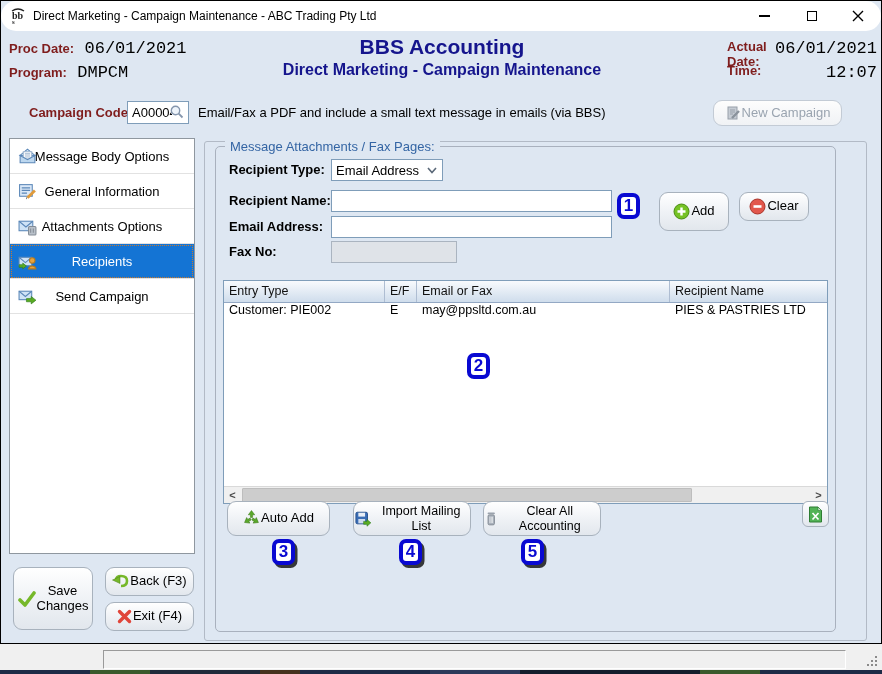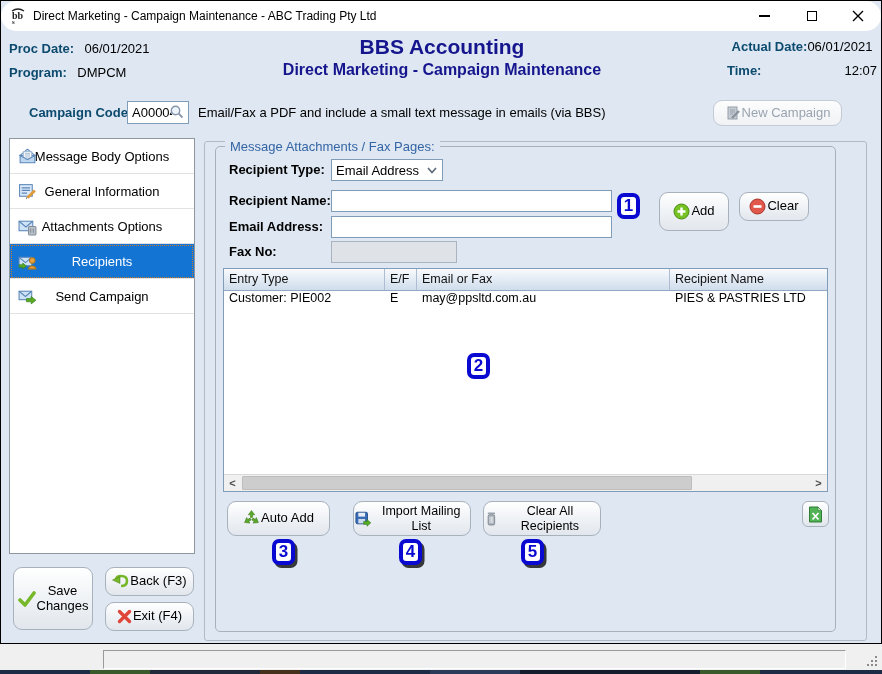--- a/index.html
+++ b/index.html
@@ -9,22 +9,22 @@
   
   #appwin { position:absolute; left:0; top:0; width:882px; height:644px; background:#dee7f2; border:1px solid #000; }
   #titlebar { position:absolute; left:0; top:0; width:880px; height:30px; background:#ffffff;border-radius:15px; }
   #title-text { position:absolute; left:32px; top:0; height:30px; line-height:30px; font-size:12px; color:#000; }
   .winctl { position:absolute; top:0; width:46px; height:30px; display:flex; align-items:center; justify-content:center; }
   #btn-min{ left:740px; } #btn-max{ left:788px; } #btn-close{ left:834px; }
   #btn-min i{ display:block; width:11px; height:1.5px; background:#000; }
   #btn-max i{ display:block; width:10px; height:10px; border:1.5px solid #000; }
 
   
-  .lbl { font-weight:bold; font-size:13px; color:#0c4a6e; }
-  .val { font-size:13px; color:#000; }
+  .lbl { font-weight:bold; font-size:13px; color:#7f1d1d; }
+  .val { font-size:17px; color:#000;font-family:Liberation Mono, monospace; }
   #hdr-proc { position:absolute; left:8px; top:38px; }
   #hdr-prog { position:absolute; left:8px; top:62px; }
   #hdr-proc .val, #hdr-prog .val { margin-left:6px; }
   #app-title { position:absolute; left:241px; top:34px; width:400px; text-align:center; font-size:21px; font-weight:bold; color:#15158d; }
   #screen-title { position:absolute; left:191px; top:60px; width:500px; text-align:center; font-size:16px; font-weight:bold; color:#15158d; }
   #hdr-adate { position:absolute; left:726px; top:38px; width:150px; display:flex; justify-content:center; }
   #hdr-time  { position:absolute; left:726px; top:62px; width:150px; display:flex; justify-content:space-between; }
 
   
   #campaign-label { position:absolute; left:28px; top:104px; }
@@ -54,21 +54,21 @@
   #dd-recipient-type { position:absolute; left:330px; top:158px; width:112px; height:22px; border:1px solid #7f9db9; background:#fff; font-size:13px; display:flex; align-items:center; padding-left:4px; cursor:pointer; }
   #dd-recipient-type svg { position:absolute; right:5px; top:7px; }
   #in-recipient-name { top:189px; width:281px; }
   #in-email-address { top:215px; width:281px; }
   #in-fax-no { top:240px; width:126px; background:#dfe3e8; border-color:#aab4c0; }
 
   #btn-add { left:658px; top:191px; width:70px; height:39px; }
   #btn-clear { left:738px; top:191px; width:70px; height:29px; }
 
   
-  #rec-table { position:absolute; left:222px; top:267px; width:605px; height:224px; border:1px solid #7f9db9; background:#fff; }
+  #rec-table { position:absolute; left:222px; top:279px; width:605px; height:224px; border:1px solid #7f9db9; background:#fff; }
   #rec-head { display:flex; height:22px; background:linear-gradient(#f8fafd,#cfddec); border-bottom:1px solid #93a8c4; }
   #rec-head .hc { font-size:12.5px; color:#111; padding:3px 0 0 5px; border-right:1px solid #aebdd2; }
   #rec-head .hc:last-child { border-right:none; }
   .col0{ width:161px; } .col1{ width:32px; } .col2{ width:253px; } .col3{ width:157px; }
   .trow { display:flex; height:19px; }
   .trow .tc { font-size:12.5px; color:#000; padding:0 0 0 5px; white-space:nowrap; overflow:hidden; }
   #hscroll { position:absolute; left:0; bottom:0; width:603px; height:17px; background:#f0f0f0; border-top:1px solid #d9d9d9; }
   .sarr { position:absolute; top:0; width:17px; height:16px; color:#4a4a4a; font-size:11px; font-weight:bold; text-align:center; line-height:16px; cursor:pointer; }
   #sarr-l { left:0; } #sarr-r { right:0; }
   #sthumb { position:absolute; left:18px; top:1px; width:450px; height:14px; background:#cdcdcd; border:1px solid #bdbdbd; border-radius:1px; cursor:grab; }
@@ -284,21 +284,21 @@
         <polygon points="10,11.5 13.5,11.5 13.5,9.5 17.5,13 13.5,16.5 13.5,14.5 10,14.5" fill="#5aab22" stroke="#2e7d1e" stroke-width="0.6"></polygon>
       </svg>
       <span class="cap">Import Mailing List</span>
     </div>
     <div class="btn" id="btn-clear-all">
       <svg width="16" height="17" viewBox="0 0 16 17">
         <rect x="4" y="2" width="8" height="1.8" rx="0.8" fill="#9aa2ac"></rect>
         <rect x="4.5" y="4.5" width="7" height="11" rx="1.4" fill="#aab2bc" stroke="#7d858f"></rect>
         <path d="M6.5,6.5 v7 M8,6.5 v7 M9.5,6.5 v7" stroke="#e8eaec" stroke-width="0.9"></path>
       </svg>
-      <span class="cap">Clear All Recipients</span>
+      <span class="cap">Clear All Accounting</span>
     </div>
     <div class="btn" id="btn-excel">
       <svg width="15" height="17" viewBox="0 0 15 17">
         <path d="M1.5,1 H10 L13.5,4.5 V16 H1.5 Z" fill="#52b356" stroke="#2e7d32"></path>
         <polygon points="10,1 10,4.5 13.5,4.5" fill="#cfe9d1" stroke="#2e7d32" stroke-width="0.6"></polygon>
         <path d="M4.5,7 L10.5,13.5 M10.5,7 L4.5,13.5" stroke="#fff" stroke-width="1.7"></path>
       </svg>
     </div>
 
     <div class="btn" id="btn-save">

